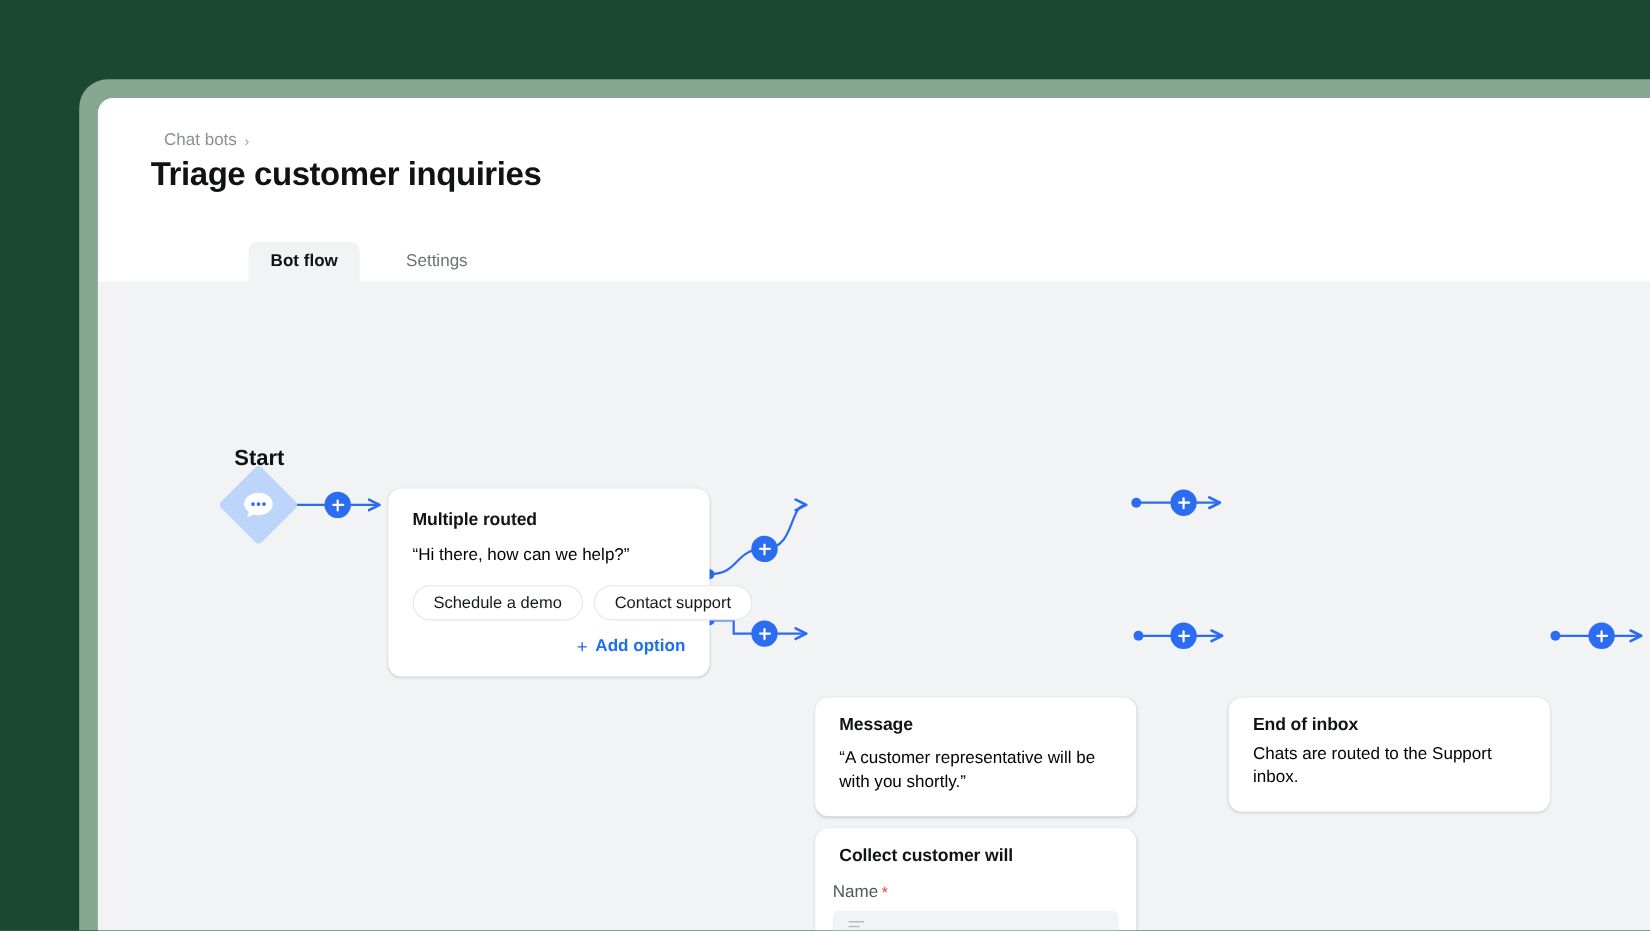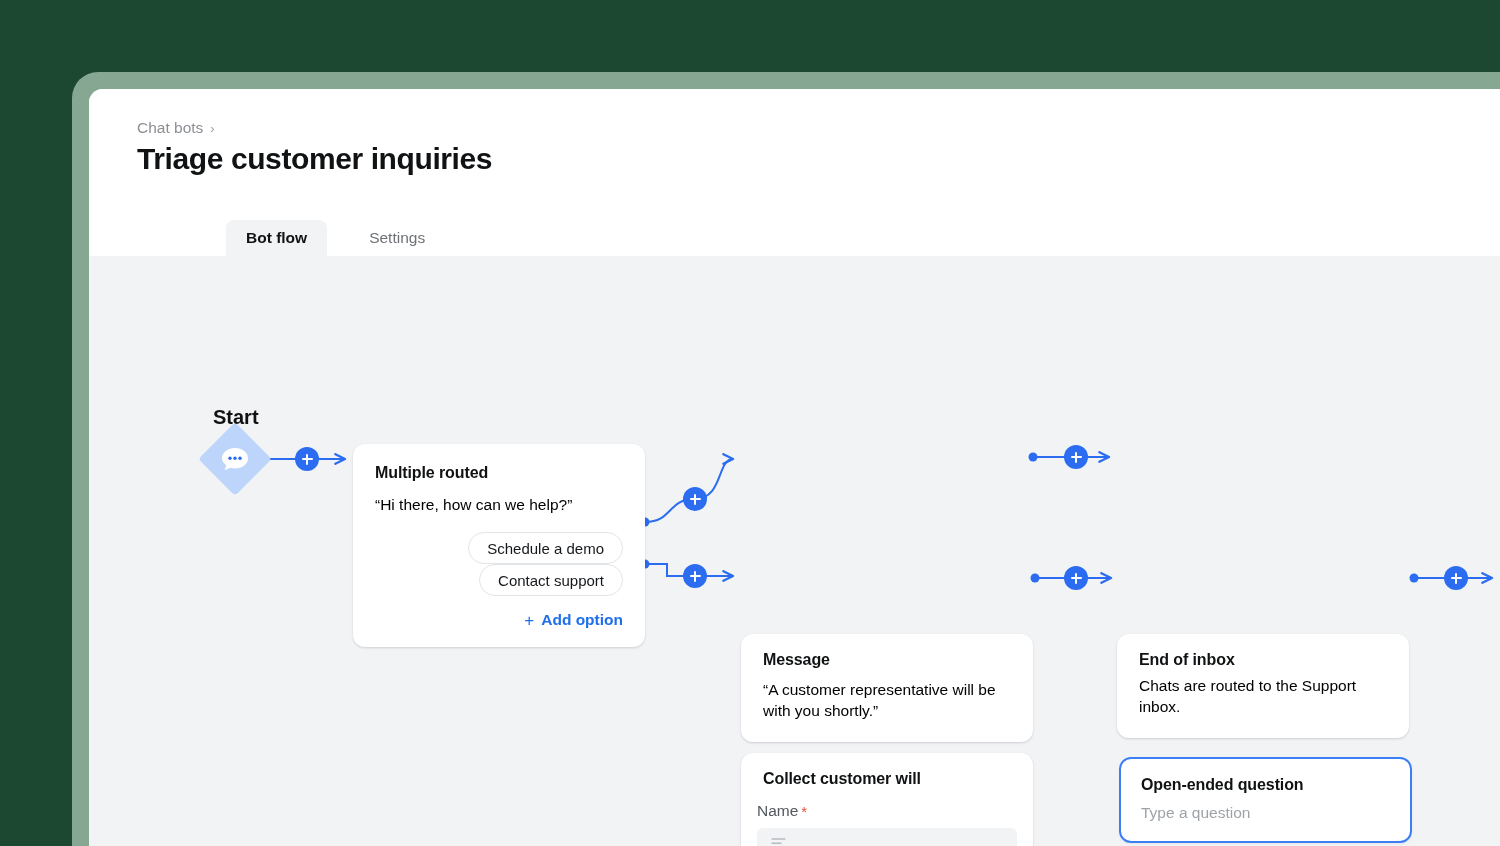--- a/index.html
+++ b/index.html
@@ -50,20 +50,21 @@
   }
 
   #breadcrumb {
     display: flex;
     align-items: center;
     gap: 7px;
     font-size: 15.5px;
     color: #8c8f94;
     line-height: 1;
     height: 18px;
+    margin-left: 12px;
   }
   #breadcrumb .crumb-link { color: #8c8f94; text-decoration: none; }
   #breadcrumb .crumb-sep {
     font-size: 13px;
     color: #9aa0a6;
     transform: translateY(-0.5px);
   }
 
   #page-title {
     margin-top: 5px;
@@ -185,22 +186,22 @@
   #node-multiple-choice {
     left: 264px;
     top: 188px;
     width: 292px;
     padding: 20px 22px 18px;
   }
   #mc-question { margin-top: 12px; }
   .option-list {
     margin-top: 17px;
     display: flex;
-    flex-direction: column;
-    align-items: flex-end;
+    align-items: center;
+    gap: 10px;
   }
   .option-pill {
     display: inline-flex;
     align-items: center;
     justify-content: center;
     height: 32px;
     padding: 0 18px;
     border: 1px solid #e2e5e8;
     border-radius: 999px;
     background: #ffffff;
@@ -419,23 +420,19 @@
                       <line x1="1" y1="6.2" x2="10" y2="6.2"></line>
                       <line x1="1" y1="10.4" x2="6.5" y2="10.4"></line>
                     </g>
                   </svg>
                 </span>
               </div>
             </div>
 
           </div>
 
-          <div class="node selected" id="node-open-ended">
-            <div class="node-title">Open-ended question</div>
-            <div class="node-body muted">Type a question</div>
-          </div>
 
         </div>
       </div>
 
     </div>
   </div>
 </div>
 
 </body></html>

